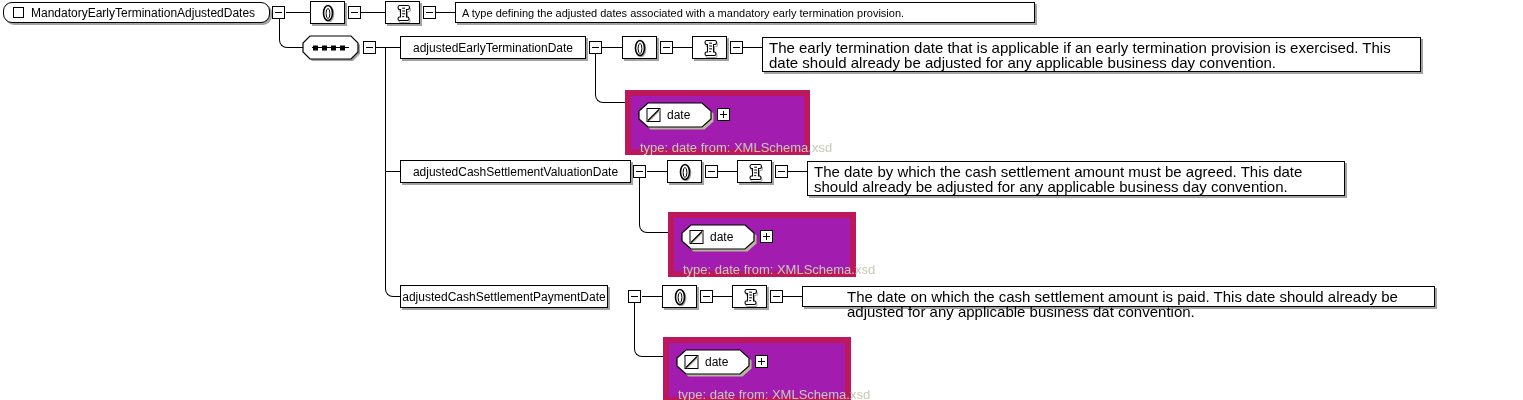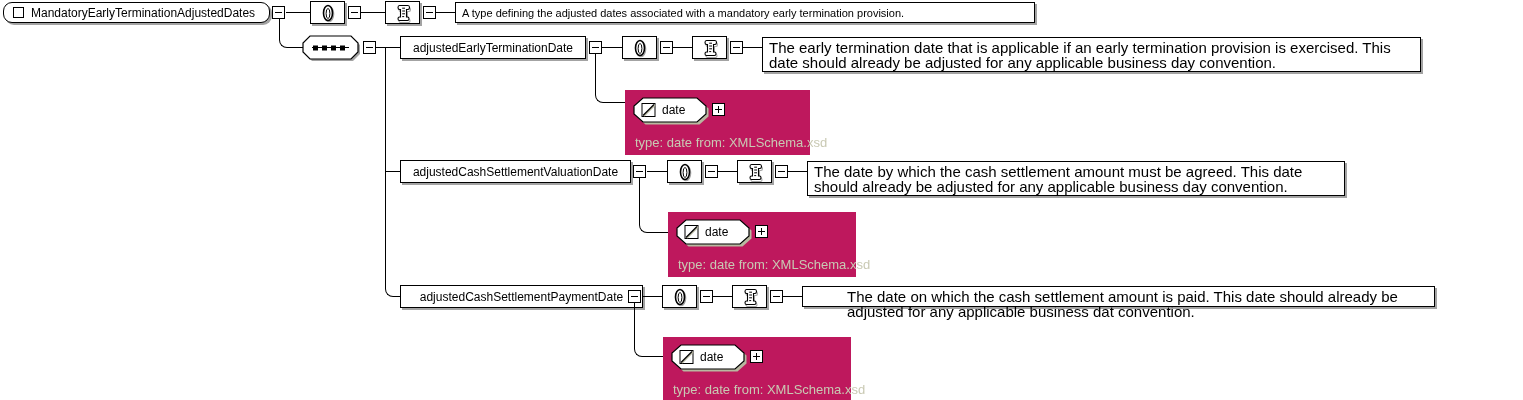--- a/index.html
+++ b/index.html
@@ -12,21 +12,21 @@
   .rootbox{border-radius:9px;display:flex;align-items:center;padding-left:9px;gap:7px;font-size:12px;white-space:nowrap;}
   .ctico{display:inline-block;width:9px;height:9px;border:1px solid #000;background:#fff;flex:0 0 auto;}
   .iconbox{display:flex;align-items:center;justify-content:center;}
   .ann{font-size:15px;line-height:15px;padding:2px 6px;}
   .ann1{white-space:nowrap;display:flex;align-items:center;padding:0 6px;font-size:11px;}
   .hline{position:absolute;height:1px;background:#000;}
   .vcurve{position:absolute;border-left:1px solid #000;border-bottom:1px solid #000;border-bottom-left-radius:8px;box-sizing:border-box;}
   .toggle{position:absolute;width:13px;height:13px;background:#fff;border:1px solid #000;box-sizing:border-box;}
   .toggle .h{position:absolute;left:2px;right:2px;top:5px;height:1px;background:#000;}
   .toggle .v{position:absolute;top:2px;bottom:2px;left:5px;width:1px;background:#000;}
-  .typebox{position:absolute;background:#be185d;border:1px solid #be185d;box-sizing:border-box;}
+  .typebox{position:absolute;background:#a21caf;border:6px solid #be185d;box-sizing:border-box;}
   .typenote{position:absolute;left:9px;top:44px;font-size:13px;white-space:nowrap;color:#c9c9b3;}
   .datelabel{position:absolute;left:36px;top:12px;font-size:12px;color:#000;}
   svg{display:block;}
 </style>
 </head>
 <body>
 
 <svg width="0" height="0" style="position:absolute">
   <defs>
     <g id="paperclip">
@@ -176,21 +176,21 @@
         <use href="#dateoct"></use>
       </svg>
     <span class="datelabel">date</span>
     <div class="toggle" style="left:86px;top:12px;">
         <span class="h"></span>
         <span class="v"></span>
       </div>
     <span class="typenote">type: date from: XMLSchema.xsd</span>
   </div>
 
-  <div class="nbox ebox" style="left:400px;top:285px;width:243px;height:23px;">
+  <div class="nbox ebox" style="left:400px;top:285px;width:208px;height:23px;">
     <span>adjustedCashSettlementPaymentDate</span>
   </div>
   <div class="toggle" style="left:628px;top:290px;">
       <span class="h"></span>
     </div>
   <div class="hline" style="left:642px;top:296px;width:20px;"></div>
   <div class="nbox iconbox" style="left:662px;top:285px;width:35px;height:23px;">
     <svg width="14" height="20" viewBox="0 0 14 20">
         <use href="#paperclip"></use>
       </svg>

